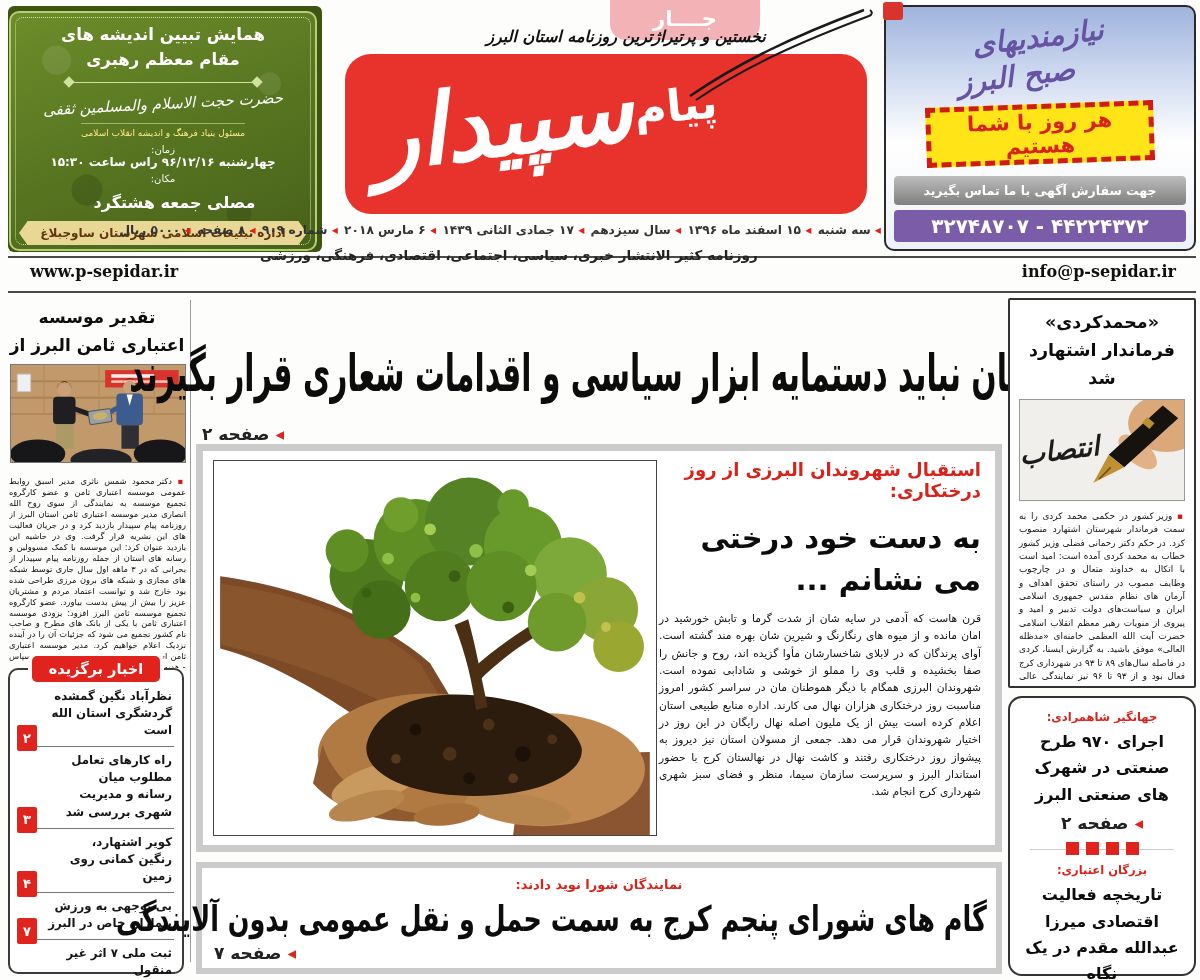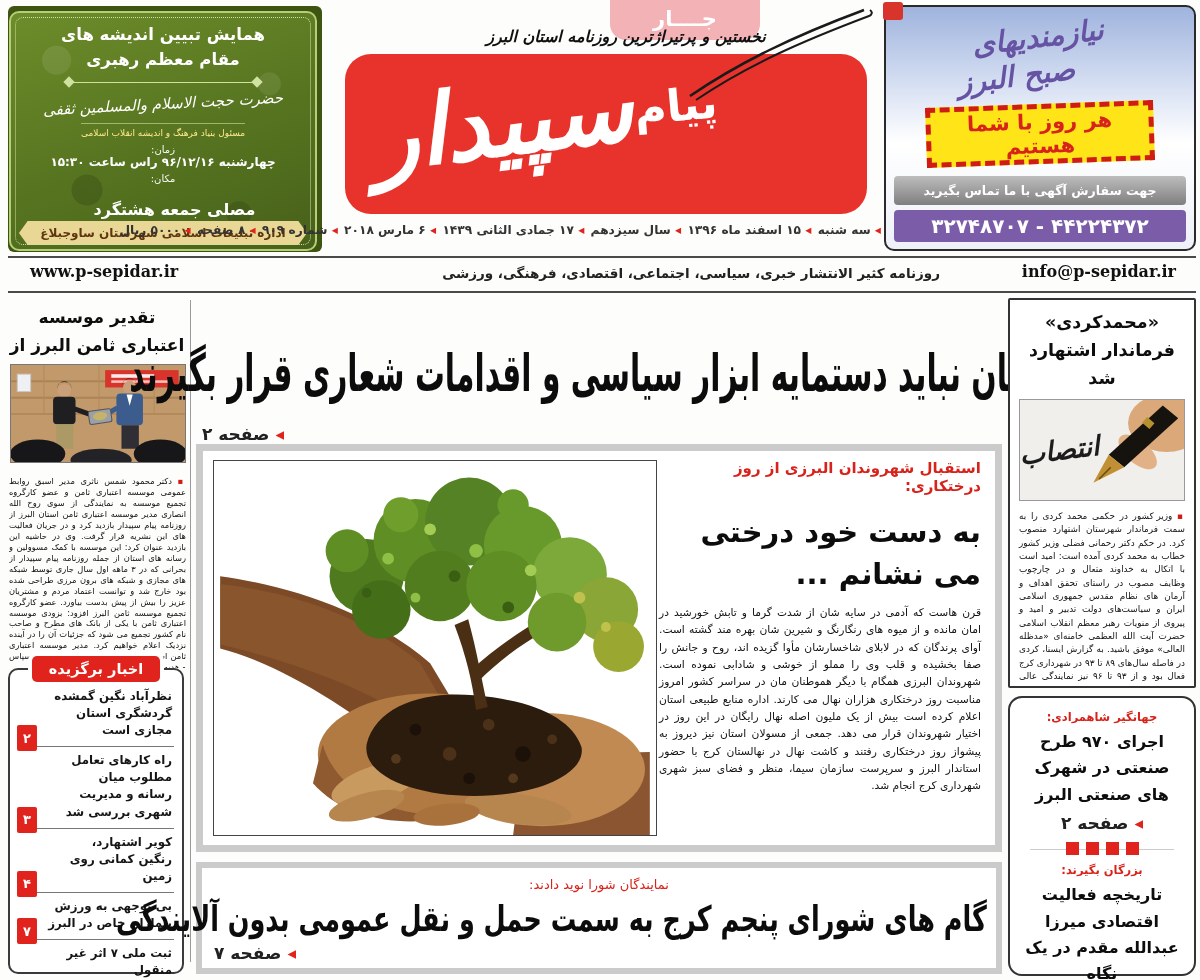--- a/index.html
+++ b/index.html
@@ -17,21 +17,21 @@
       linear-gradient(160deg,#6d8c2a,#567420 55%,#47611a);}
   .green-inner::after{content:"";position:absolute;inset:4px;border:1px dotted #cfe2a0;border-radius:8px;pointer-events:none;}
   .ga-title{margin-top:10px;font-size:16.5px;font-weight:bold;line-height:1.5;}
   .ga-orn{position:relative;height:8px;width:62%;margin:5px auto 3px;background:linear-gradient(transparent 44%,#cfe2a0 44% 58%,transparent 58%);}
   .ga-orn::before,.ga-orn::after{content:"";position:absolute;top:0;width:8px;height:8px;background:#cfe2a0;transform:rotate(45deg);}
   .ga-orn::before{right:-4px}.ga-orn::after{left:-4px}
   .ga-speaker{font-family:"DejaVu Serif",serif;font-style:italic;font-size:15px;line-height:1.7;margin:6px 10px 0;transform:rotate(-3deg);}
   .ga-role{display:inline-block;font-size:9px;color:#ffe98a;margin-top:6px;padding-top:4px;border-top:1px solid rgba(207,226,160,.6);}
   .ga-label{font-size:10px;margin-top:4px;opacity:.95;}
   .ga-time{font-size:12px;font-weight:bold;}
-  .ga-place{font-size:16px;font-weight:bold;margin-top:16px;padding-left:23px;}
+  .ga-place{font-size:16px;font-weight:bold;margin-top:9px;padding-left:23px;}
   .ga-footer{position:absolute;left:8px;right:8px;bottom:4px;height:24px;line-height:24px;background:#e8d795;color:#5f3510;
     font-size:12px;font-weight:bold;clip-path:polygon(3% 0,97% 0,100% 50%,97% 100%,3% 100%,0 50%);}
 
   
   .masthead{position:absolute;left:330px;top:0;width:552px;height:255px;}
   .bubble{position:absolute;left:280px;top:0;width:150px;height:40px;background:#f2b2b6;border-radius:0 0 16px 16px;
     color:#fff;font-weight:bold;font-size:21px;text-align:center;line-height:38px;letter-spacing:1px;}
   .bubble::after{content:"";position:absolute;left:20px;bottom:-11px;border:11px solid transparent;border-top-color:#f2b2b6;border-left-width:2px;}
   .tagline{position:absolute;left:140px;top:27px;width:312px;text-align:center;font-family:"DejaVu Serif",serif;
     font-style:italic;font-weight:bold;font-size:16px;color:#101010;}
@@ -55,21 +55,21 @@
     color:#d8231b;font-size:21px;font-weight:bold;transform:rotate(-2deg);}
   .cl-order{position:absolute;left:8px;right:8px;bottom:44px;height:29px;line-height:29px;border-radius:4px;
     background:linear-gradient(#bdbdbd,#7f7f7f);color:#fff;font-size:12.5px;font-weight:bold;}
   .cl-phones{position:absolute;left:8px;right:8px;bottom:7px;height:32px;line-height:32px;border-radius:4px;background:#7a5ca8;
     color:#fff;font-size:20px;font-weight:bold;direction:ltr;letter-spacing:1px;}
 
   
   .rule{position:absolute;left:8px;right:4px;height:1.5px;background:#4a4a4a;}
   .rule-top{top:256px;} .rule-bottom{top:291px;}
   .website{position:absolute;left:30px;top:262px;font-family:"DejaVu Serif",serif;font-weight:bold;font-size:16px;direction:ltr;}
-  .descr{position:absolute;left:260px;right:260px;top:265px;text-align:right;font-size:13.5px;font-weight:bold;color:#222;}
+  .descr{position:absolute;left:260px;right:260px;top:247px;text-align:left;font-size:13.5px;font-weight:bold;color:#222;}
   .email{position:absolute;right:24px;top:262px;font-family:"DejaVu Serif",serif;font-weight:bold;font-size:16px;direction:ltr;}
 
   
   .v-div{position:absolute;left:190px;top:300px;width:1px;height:662px;background:#9a9a9a;}
   .samen-hl{position:absolute;left:8px;top:303px;width:178px;text-align:center;font-size:17px;font-weight:bold;line-height:1.65;color:#0d0d0d;}
   .samen-photo{position:absolute;left:10px;top:364px;width:174px;height:97px;border:1px solid #777;background:#c2996b;}
   .samen-photo svg{display:block;width:100%;height:100%;}
   .samen-body{position:absolute;left:9px;top:468px;width:177px;height:192px;font-size:8.3px;line-height:1.32;text-align:justify;color:#111;overflow:hidden;}
   .redstart::before{content:"▪ ";color:#cf1d15;}
 
@@ -88,29 +88,29 @@
   .lead-hl{position:absolute;left:196px;top:330px;width:806px;height:86px;display:flex;align-items:center;justify-content:center;overflow:visible;}
   .lead-hl span{display:inline-block;white-space:nowrap;font-size:32px;font-weight:bold;color:#0c0c0c;transform:scale(.93,1.62);letter-spacing:-.5px;}
   .pref{font-size:17px;font-weight:bold;color:#222;}
   .pref::before{content:"◂ ";color:#e0231c;}
   .lead-pref{position:absolute;left:202px;top:424px;}
 
   .tree-box{position:absolute;left:196px;top:444px;width:806px;height:408px;box-sizing:border-box;border:7px solid #cbcbcb;background:#fff;}
   .tree-photo{position:absolute;left:10px;top:9px;width:442px;height:374px;border:1.5px solid #444;background:#fff;}
   .tree-photo svg{display:block;width:100%;height:100%;}
   .tree-art{position:absolute;right:14px;top:8px;width:322px;text-align:right;}
-  .tree-kicker{color:#d8231b;font-size:15px;font-weight:bold;}
+  .tree-kicker{color:#d8231b;font-size:18px;font-weight:bold;}
   .tree-hl{margin-top:16px;font-size:29px;font-weight:bold;line-height:1.45;color:#0c0c0c;}
   .tree-lead{margin-top:16px;font-size:12.3px;font-weight:bold;line-height:2;color:#111;
     text-decoration:underline;text-underline-offset:6px;text-decoration-thickness:1px;}
   .tree-lead::before{content:"▪ ";color:#cf1d15;text-decoration:none;}
   .tree-body{margin-top:9px;font-size:10.7px;line-height:1.62;text-align:justify;color:#111;}
 
   .council-box{position:absolute;left:196px;top:862px;width:806px;height:112px;box-sizing:border-box;border:6px solid #cbcbcb;background:#fff;text-align:center;}
-  .council-kicker{margin-top:9px;color:#d8231b;font-size:13px;font-weight:normal;}
+  .council-kicker{margin-top:9px;color:#d8231b;font-size:13px;font-weight:bold;}
   .council-hl{margin-top:12px;}
   .council-hl span{display:inline-block;white-space:nowrap;font-size:26px;font-weight:bold;color:#0c0c0c;transform:scale(.98,1.35);}
   .council-pref{position:absolute;left:12px;bottom:5px;}
 
   
   .kordi-box{position:absolute;left:1008px;top:298px;width:188px;height:390px;box-sizing:border-box;border:2px solid #333;border-radius:2px;
     padding:8px 9px;background:#fff;overflow:hidden;}
   .kordi-hl{text-align:center;font-size:17.5px;font-weight:bold;line-height:1.6;color:#0d0d0d;}
   .pen-photo{width:100%;height:102px;border:1px solid #999;margin:7px 0 6px;background:#f0efec;box-sizing:border-box;}
   .pen-photo svg{display:block;width:100%;height:100%;}
@@ -222,21 +222,21 @@
     </svg>
   </div>
   <p class="samen-body redstart">دکتر محمود شمس ناثری مدیر اسبق روابط عمومی موسسه اعتباری ثامن و عضو کارگروه تجمیع موسسه به نمایندگی از سوی روح الله انصاری مدیر موسسه اعتباری ثامن استان البرز از روزنامه پیام سپیدار بازدید کرد و در جریان فعالیت های این نشریه قرار گرفت. وی در حاشیه این بازدید عنوان کرد: این موسسه با کمک مسوولین و رسانه های استان از جمله روزنامه پیام سپیدار از بحرانی که در ۳ ماهه اول سال جاری توسط شبکه های مجازی و شبکه های برون مرزی طراحی شده بود خارج شد و توانست اعتماد مردم و مشتریان عزیز را بیش از پیش بدست بیاورد. عضو کارگروه تجمیع موسسه ثامن البرز افزود: بزودی موسسه اعتباری ثامن با یکی از بانک های مطرح و صاحب نام کشور تجمیع می شود که جزئیات آن را در آینده نزدیک اعلام خواهیم کرد. مدیر موسسه اعتباری ثامن استان البرز در این بازدید با اهدای لوح سپاس و هدیه ای از روزنامه پیام سپیدار تقدیر کرد.</p>
 
   <div class="sidebar">
     <div class="sb-tab">اخبار برگزیده</div>
     <div class="sb-list">
       <div class="sb-item">
         <div class="sb-text">
           <div>نظرآباد نگین گمشده</div>
-          <div>گردشگری استان مجازی است</div>
+          <div>گردشگری استان الله است</div>
         </div>
         <span class="sb-num">۲</span>
       </div>
       <div class="sb-item">
         <div class="sb-text">
           <div>راه کارهای تعامل مطلوب میان</div>
           <div>رسانه و مدیریت شهری بررسی شد</div>
         </div>
         <span class="sb-num">۳</span>
       </div>
@@ -357,18 +357,18 @@
   <div class="teaser-box">
     <div class="t-kicker">جهانگیر شاهمرادی:</div>
     <div class="t-hl">اجرای ۹۷۰ طرح صنعتی در شهرک های صنعتی البرز</div>
     <span class="pref t-pref">صفحه ۲</span>
     <div class="sqrow">
       <span class="sq"></span>
         <span class="sq"></span>
         <span class="sq"></span>
         <span class="sq"></span>
     </div>
-    <div class="t-kicker">بزرگان بگیرند:</div>
+    <div class="t-kicker">بزرگان اعتباری:</div>
     <div class="t-hl">تاریخچه فعالیت اقتصادی میرزا عبدالله مقدم در یک نگاه</div>
 
   </div>
 
 </div>
 
 </body></html>

